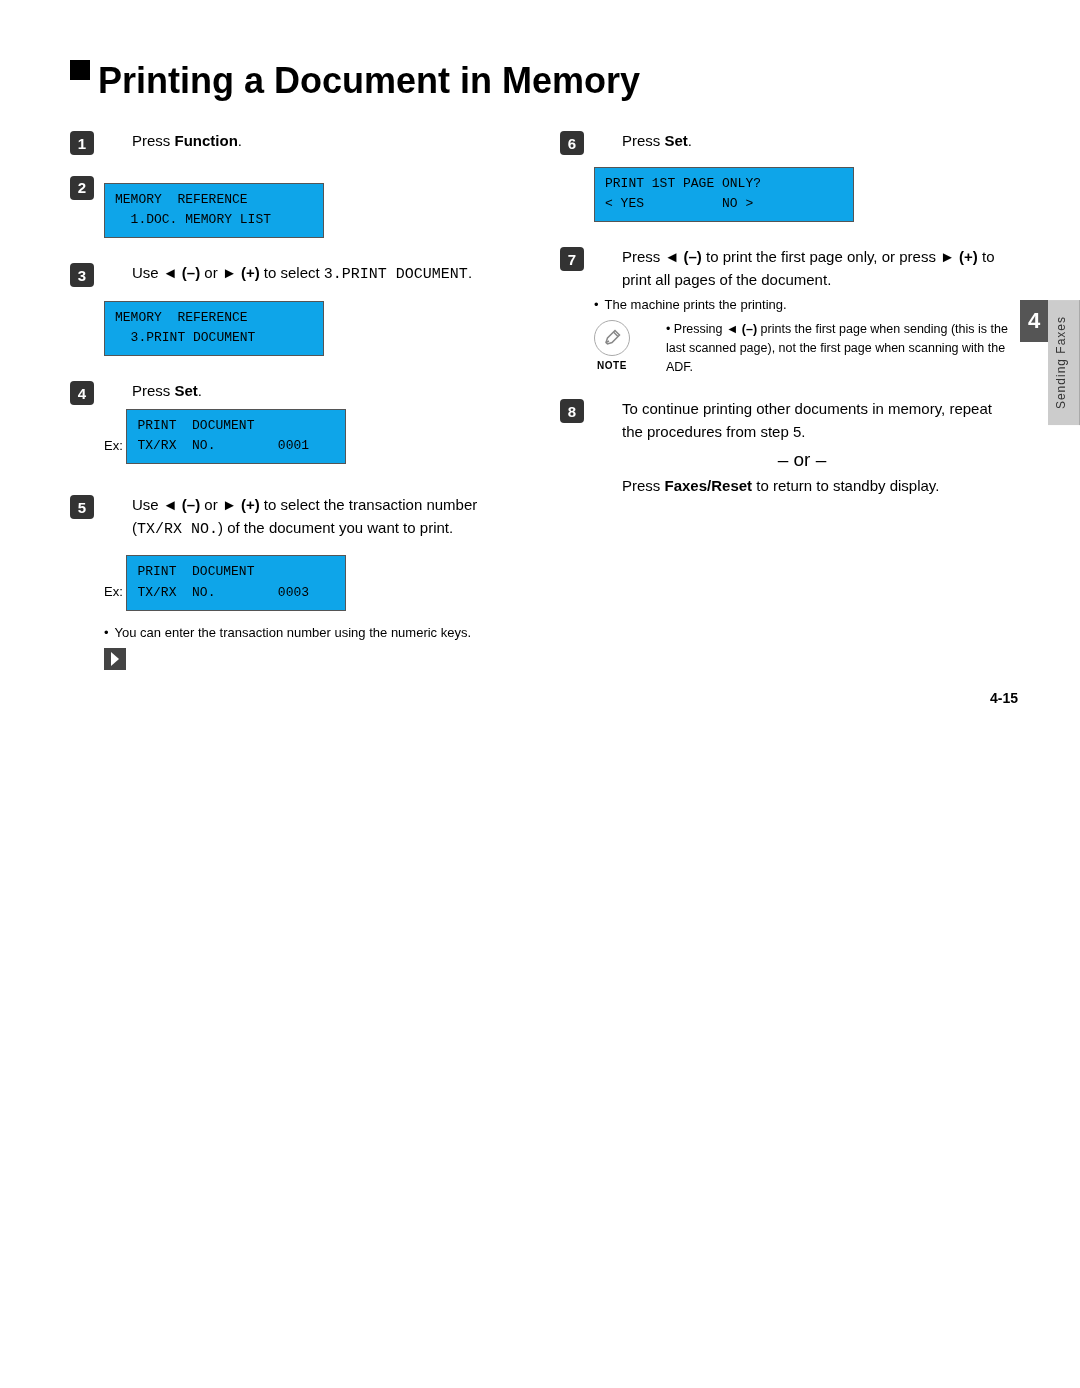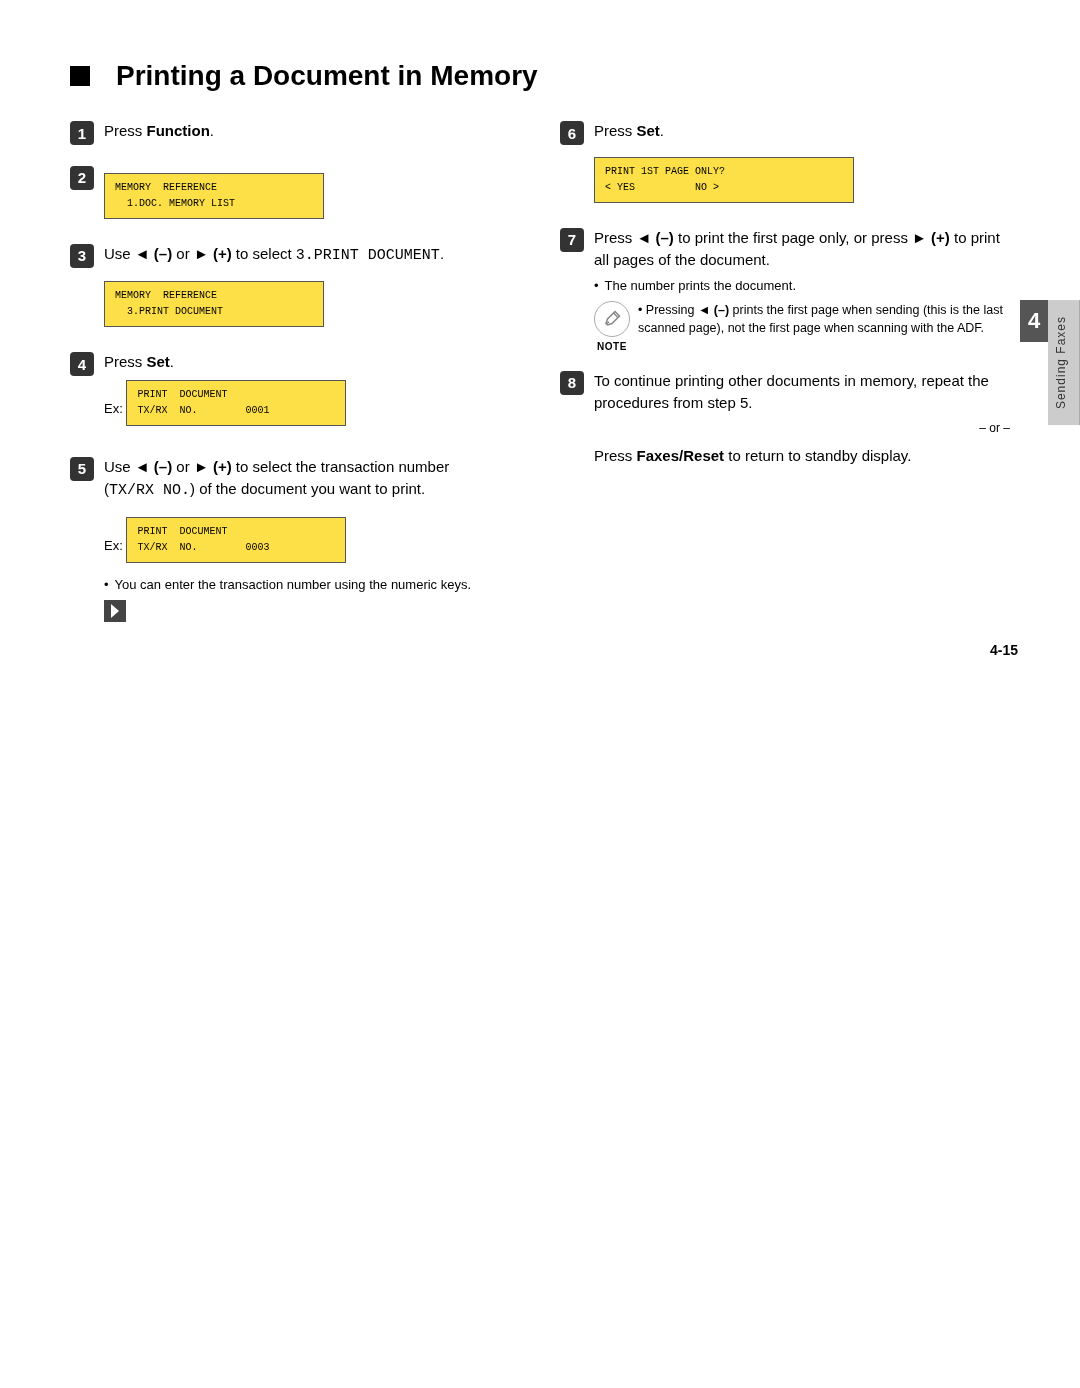--- a/index.html
+++ b/index.html
@@ -13,26 +13,26 @@
       position: relative;
     }
 
     .page {
       padding: 60px 70px 60px 70px;
       position: relative;
     }
 
     
     .page-title {
-      font-size: 28px;
+      font-size: 36px;
       font-weight: bold;
       margin-bottom: 28px;
       display: flex;
-      align-items: center;
-      gap: 26px;
+      align-items: flex-start;
+      gap: 8px;
     }
     .title-square {
       display: inline-block;
       width: 20px;
       height: 20px;
       background: #000;
       flex-shrink: 0;
     }
 
     
@@ -67,28 +67,29 @@
       border-radius: 4px;
       flex-shrink: 0;
       margin-top: 1px;
     }
     .step-content {
       flex: 1;
     }
     .step-content p {
       line-height: 1.5;
       margin-bottom: 6px;
+      margin-left: 28px;
     }
 
     
     .lcd {
-      background: #fde047;
+      background: #0ea5e9;
       border: 1.5px solid #555;
       font-family: 'Courier New', Courier, monospace;
-      font-size: 10px;
+      font-size: 13px;
       padding: 6px 10px;
       margin: 8px 0;
       line-height: 1.6;
       display: inline-block;
       min-width: 220px;
     }
     .lcd-wide {
       min-width: 260px;
     }
 
@@ -143,23 +144,23 @@
     }
     .note-icon-wrap {
       display: flex;
       flex-direction: column;
       align-items: center;
       flex-shrink: 0;
     }
 
     
     .or-sep {
-      text-align: right;
-      margin: 4px 0 10px 0;
-      font-size: 12px;
+      text-align: center;
+      margin: 4px 0 4px 0;
+      font-size: 19px;
     }
 
     
     .tip-row {
       display: flex;
       align-items: flex-start;
       gap: 8px;
       margin-top: 6px;
     }
 
@@ -289,21 +290,21 @@
           <div class="lcd lcd-wide">PRINT&nbsp;1ST&nbsp;PAGE&nbsp;ONLY?<br>&lt;&nbsp;YES&nbsp;&nbsp;&nbsp;&nbsp;&nbsp;&nbsp;&nbsp;&nbsp;&nbsp;&nbsp;NO&nbsp;&gt;</div>
         </div>
       </div>
 
       <div class="step" style="margin-top:10px;">
         <span class="step-num">7</span>
         <div class="step-content">
           <p>Press ◄ <b>(–)</b> to print the first page only, or press ► <b>(+)</b> to print all pages of the document.</p>
           <div class="bullet-item">
             <span class="bullet-dot">•</span>
-            <span>The number prints the document.</span>
+            <span>The machine prints the printing.</span>
           </div>
 
           <div class="note-block">
             <div class="note-icon-wrap">
               <div class="note-icon">
                 <svg width="18" height="18" viewBox="0 0 18 18" fill="none" stroke="#888" stroke-width="1.5">
                   <path d="M3 13.5L4.5 9 12 1.5 16.5 6 9 13.5 4.5 15z"></path>
                   <line x1="10.5" y1="3" x2="15" y2="7.5"></line>
                   <line x1="3" y1="13.5" x2="6" y2="12"></line>
                 </svg>

